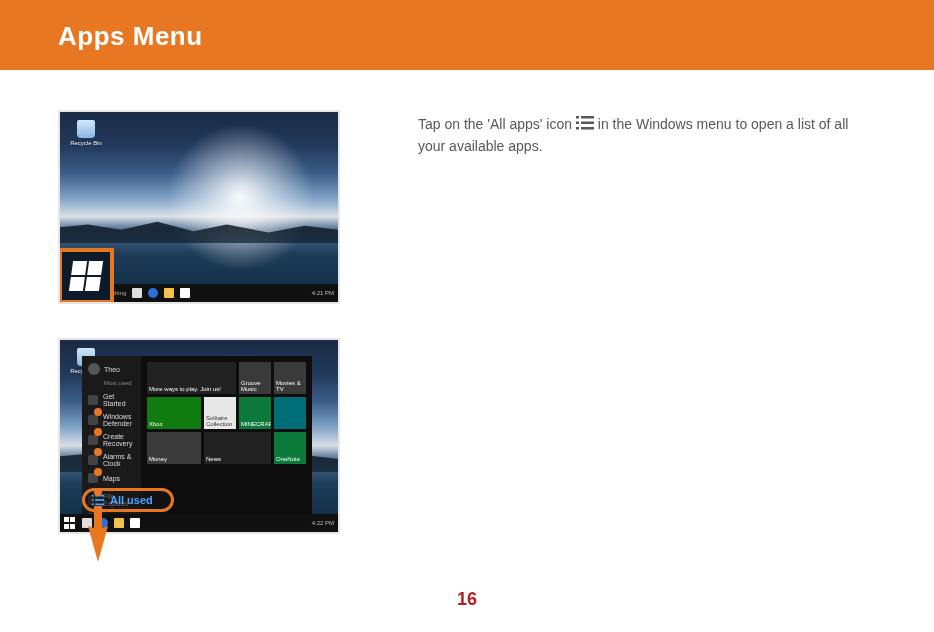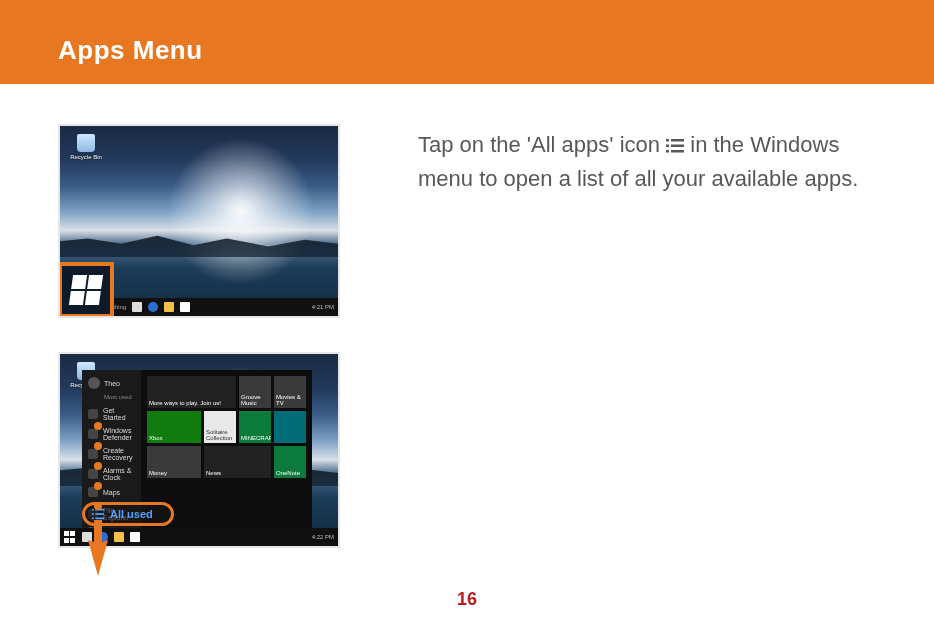--- a/index.html
+++ b/index.html
@@ -6,21 +6,21 @@
   body {
     width: 934px;
     height: 632px;
     background: #fff;
     font-family: "Segoe UI", Arial, sans-serif;
     position: relative;
     overflow: hidden;
   }
   .header {
     background: #e87722;
-    height: 84px;
+    height: 70px;
     width: 100%;
     display: flex;
     align-items: flex-end;
     padding: 0 0 18px 58px;
   }
   .header h1 {
     color: #fff;
     font-size: 26px;
     font-weight: 700;
     letter-spacing: 0.5px;
@@ -34,21 +34,21 @@
   .figure-col {
     width: 290px;
     flex-shrink: 0;
   }
   .text-col {
     flex: 1;
     padding-left: 70px;
     padding-top: 4px;
   }
   .body-text {
-    font-size: 22px;
+    font-size: 14px;
     color: #585858;
     line-height: 1.55;
   }
   .all-apps-inline-icon {
     display: inline-block;
     vertical-align: -2px;
     width: 18px;
     height: 16px;
   }
   .all-apps-inline-icon svg { display:block; }

